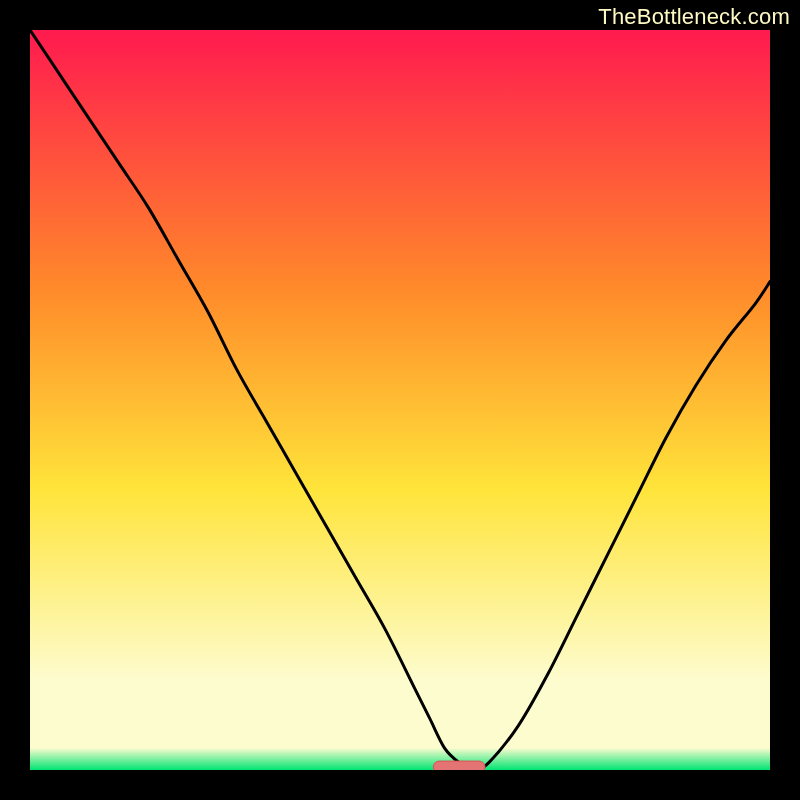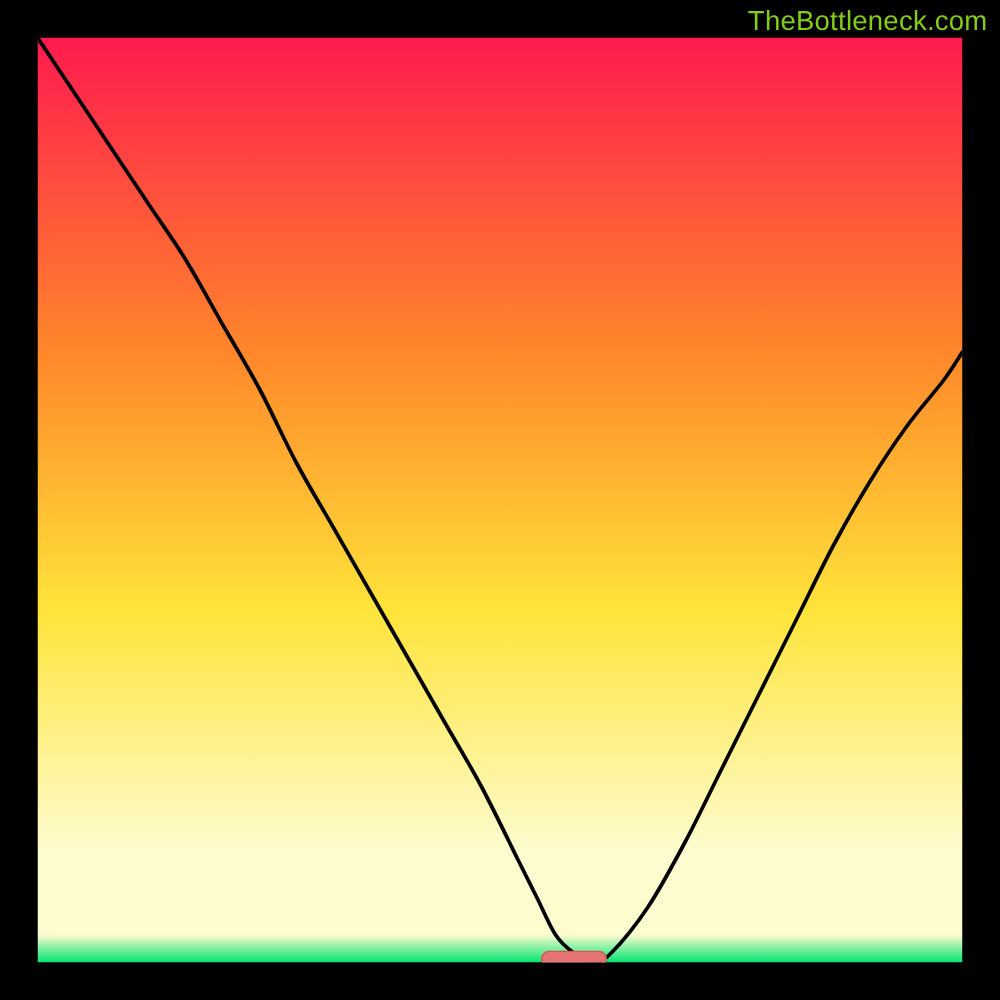--- a/index.html
+++ b/index.html
@@ -24,21 +24,21 @@
     top: 30px;
     width: 740px;
     height: 740px;
   }
   .attribution {
     position: absolute;
     top: 4px;
     right: 10px;
     font-family: Arial, Helvetica, sans-serif;
     font-size: 22px;
-    color: #84cc16;
+    color: #fef9c3;
     letter-spacing: 0.2px;
   }
 </style>
 </head>
 <body>
 
 <div class="frame">
   <div class="attribution">TheBottleneck.com</div>
 
   <svg class="plot" viewBox="0 0 740 740" preserveAspectRatio="none">

